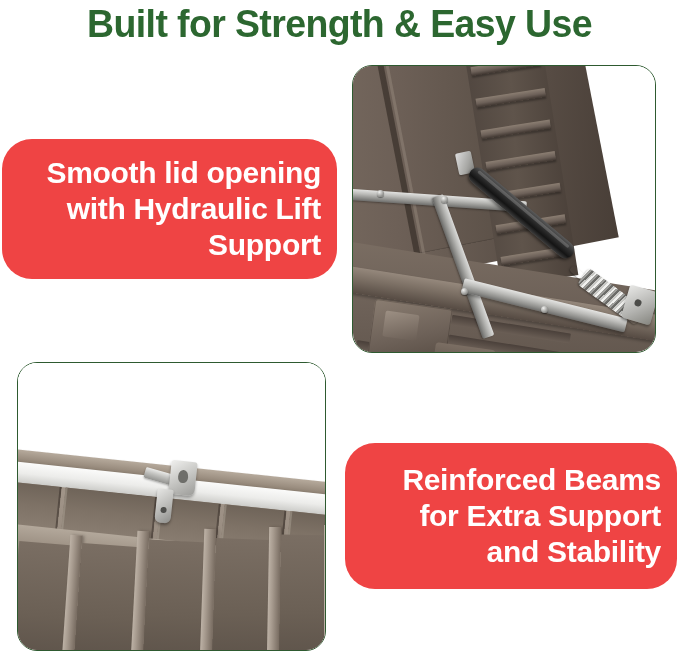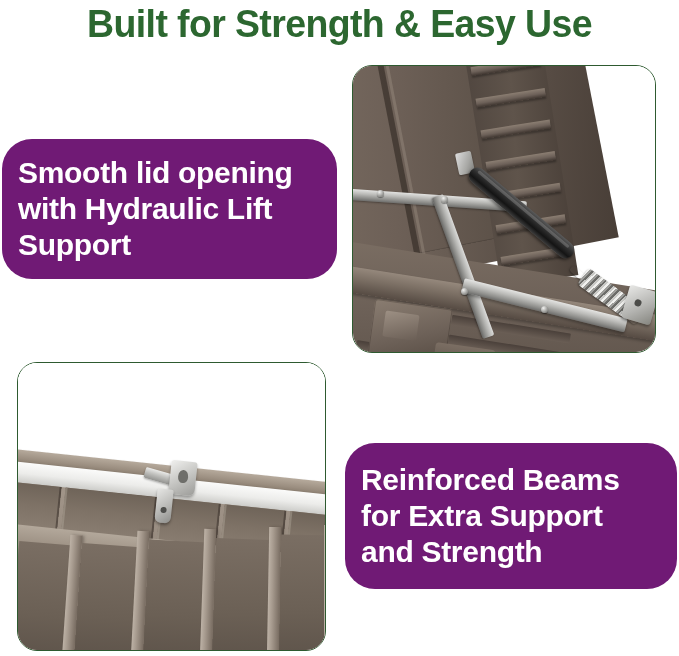--- a/index.html
+++ b/index.html
@@ -24,27 +24,27 @@
     letter-spacing:-0.6px;
     color:#2c6730;
     white-space:nowrap;
     transform:scaleX(0.985);
     transform-origin:center top;
   }
 
   
   .callout{
     position:absolute;
-    background:#701a75;
+    background:#ef4444;
     border-radius:30px;
     color:#ffffff;
     display:flex;
     align-items:center;
     justify-content:center;
-    text-align:left;
+    text-align:right;
     font-weight:bold;
     box-sizing:border-box;
   }
   .callout .ctext{
     display:block;
     width:100%;
     font-size:30px;
     line-height:36px;
     letter-spacing:-0.3px;
     padding:0 16px;
@@ -402,16 +402,16 @@
         </div>
       <div class="p2-tab">
           <i></i>
         </div>
     </div>
   </div>
 
   <div class="callout" id="callout-beams">
     <span class="ctext">Reinforced Beams
 for Extra Support
-and Strength</span>
+and Stability</span>
   </div>
 
 </div>
 
 </body></html>

